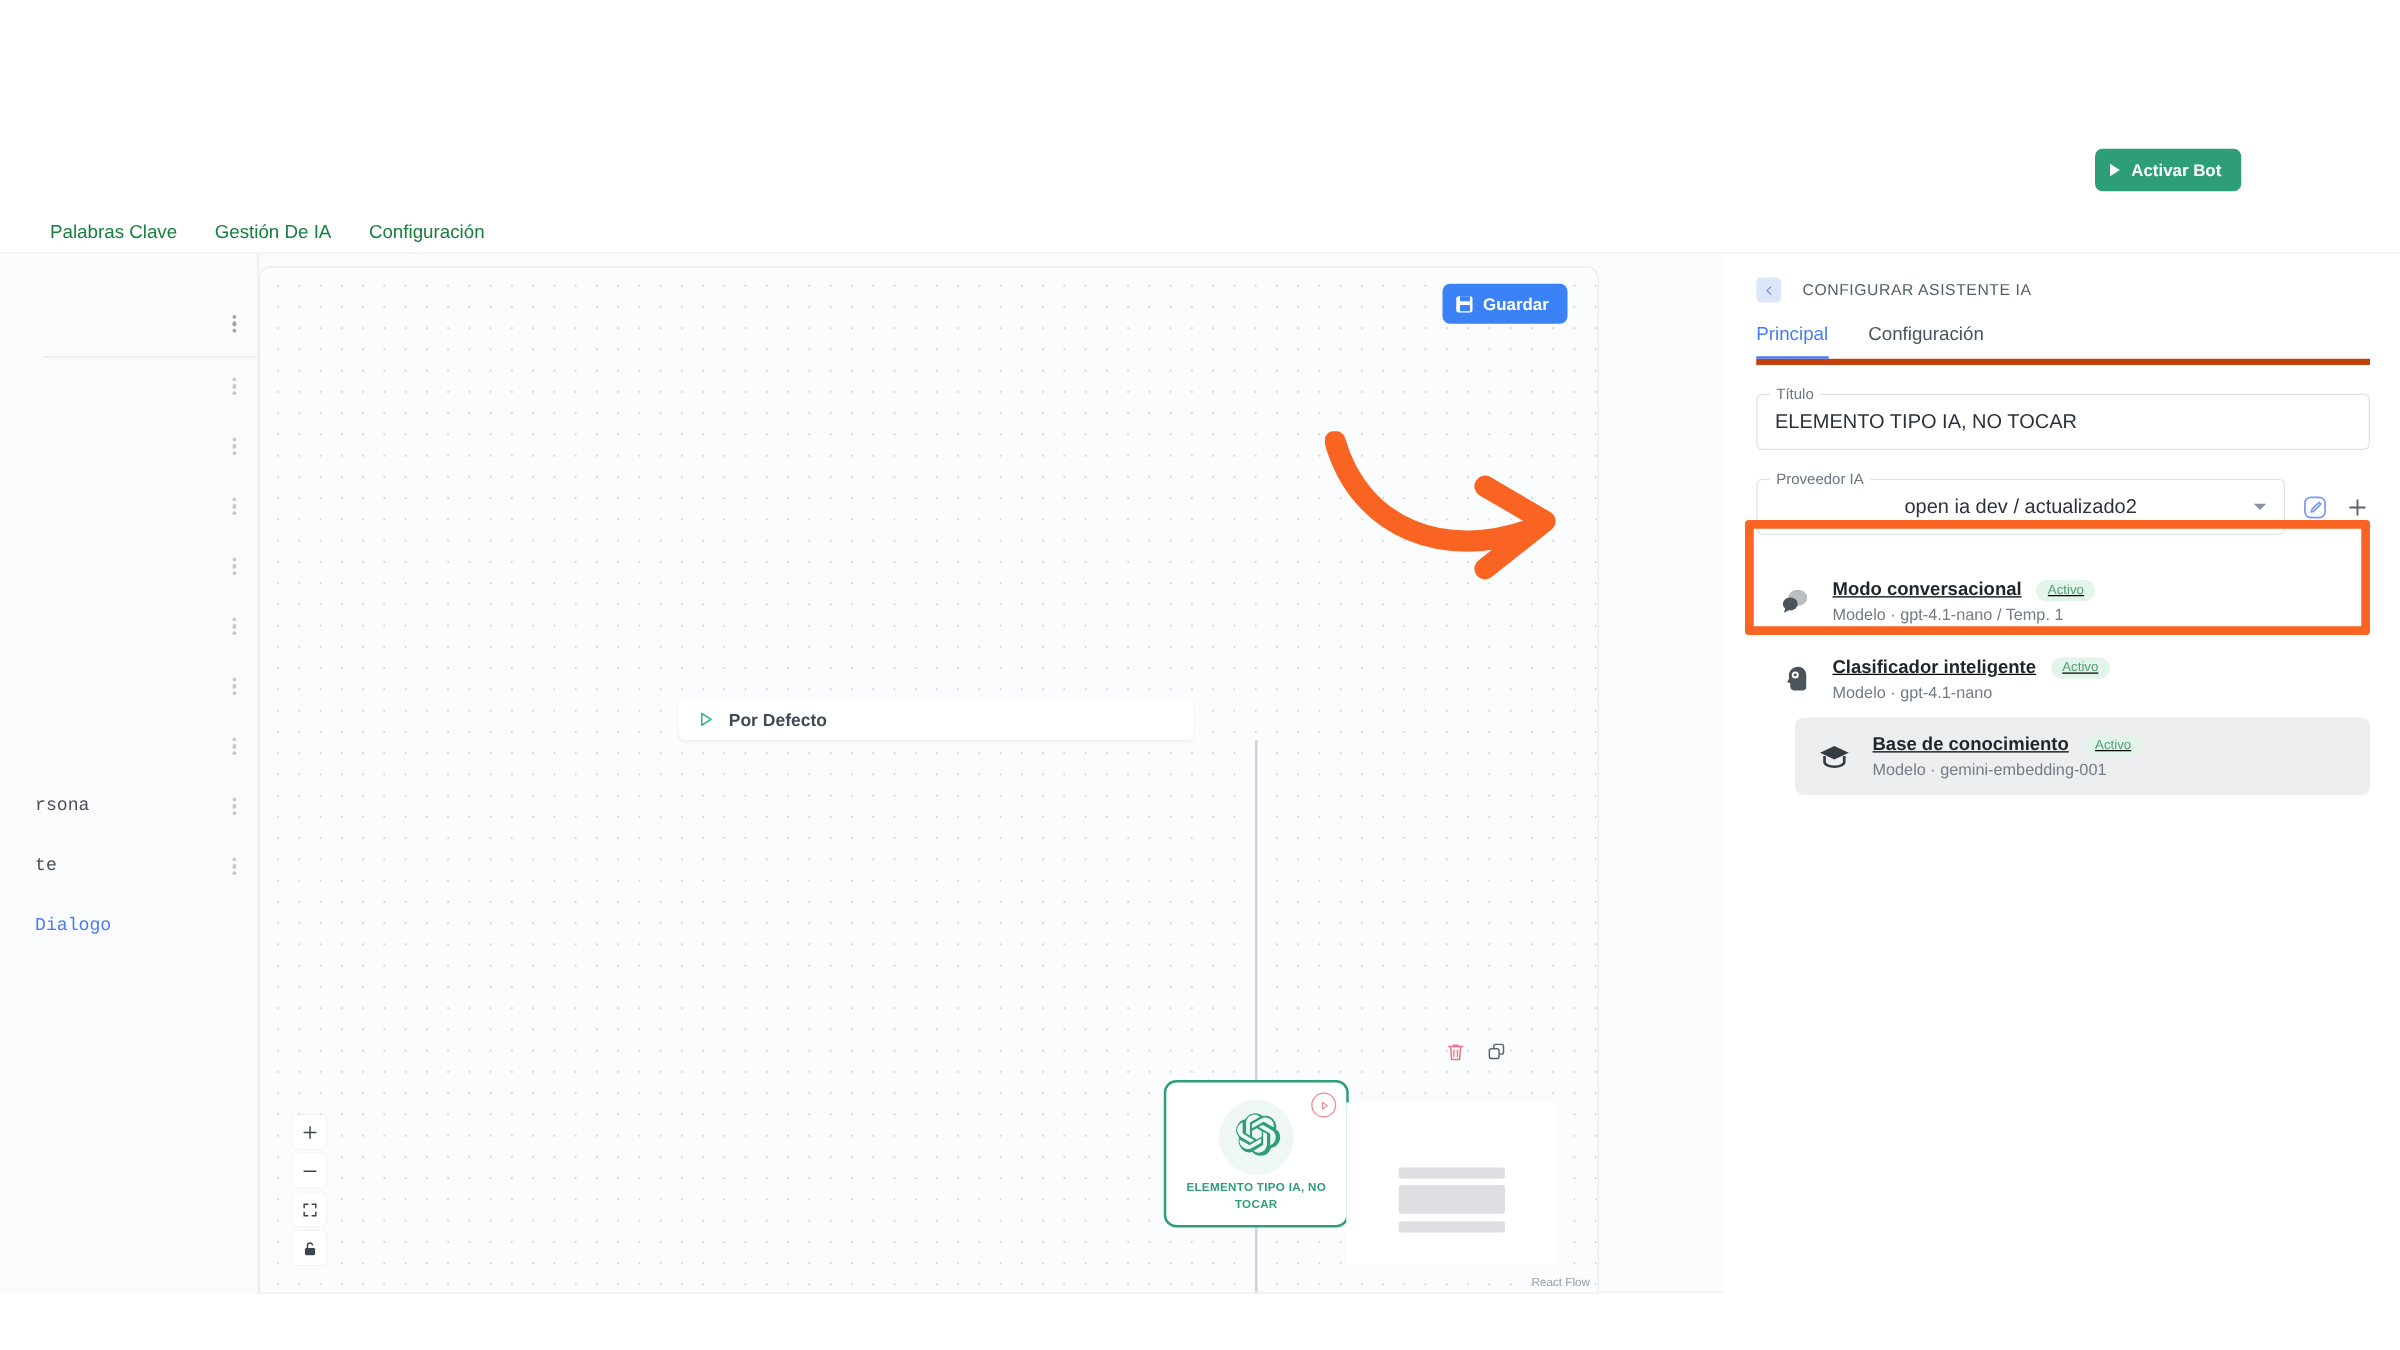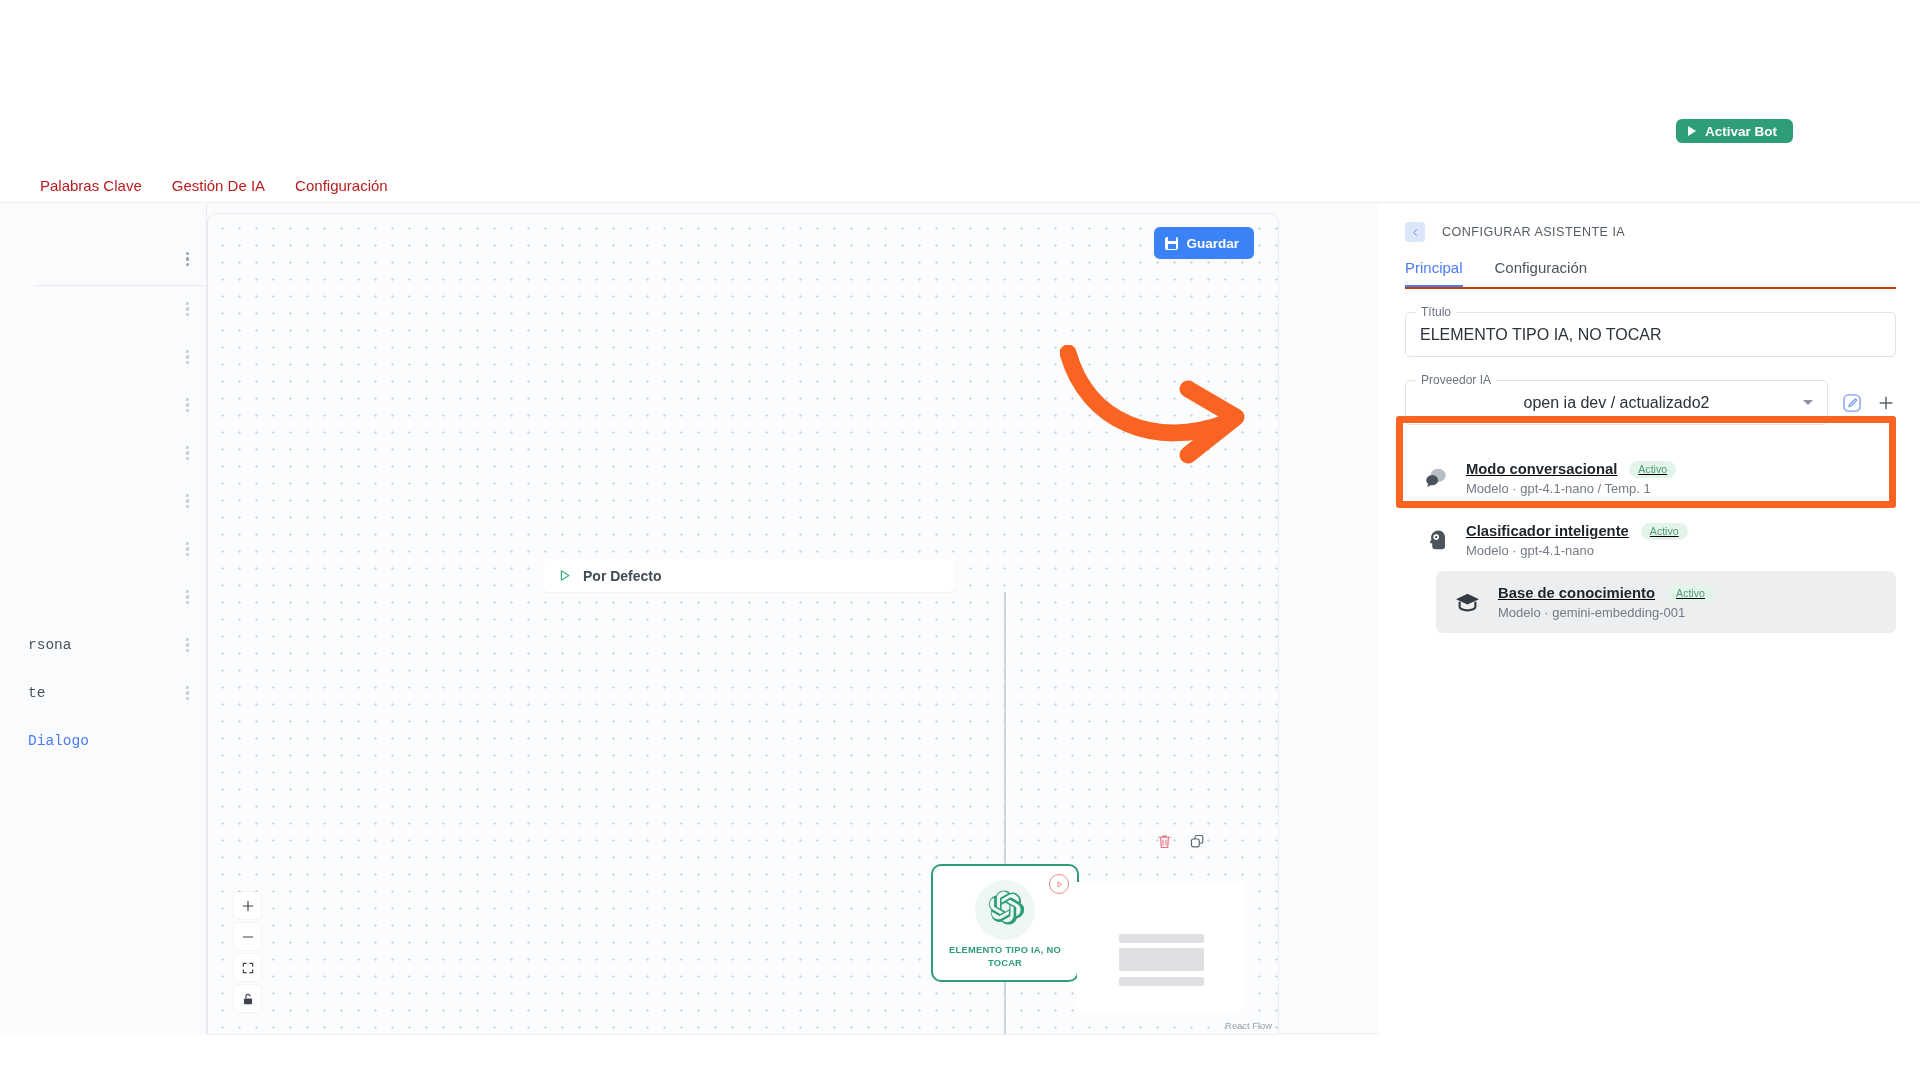--- a/index.html
+++ b/index.html
@@ -17,21 +17,21 @@
     width: 1920px;
     height: 1080px;
     background: #ffffff;
   }
 
   
   .activar-bot {
     position: absolute;
     left: 1676px;
     top: 119px;
-    height: 24px;
+    height: 34px;
     padding: 0 16px 0 12px;
     background: #2e9e78;
     border: none;
     border-radius: 6px;
     color: #ffffff;
     font-size: 13.5px;
     font-weight: 600;
     display: flex;
     align-items: center;
     gap: 9px;
@@ -53,21 +53,21 @@
     width: 1920px;
     height: 34px;
     display: flex;
     align-items: center;
     gap: 30px;
     padding-left: 40px;
     background: #ffffff;
   }
   .topnav-item {
     font-size: 15px;
-    color: #b91c1c;
+    color: #15803d;
     cursor: pointer;
     white-space: nowrap;
     font-family: "Liberation Sans", sans-serif;
   }
 
   
   .body-frame {
     position: absolute;
     left: 0px;
     top: 202px;
@@ -365,21 +365,21 @@
   .rp-title {
     font-size: 12.6px;
     color: #545c66;
     letter-spacing: .45px;
     font-family: "Liberation Sans", sans-serif;
   }
   .rp-tabs {
     display: flex;
     gap: 32px;
     margin-top: 14px;
-    border-bottom: 2px solid #c2410c;
+    border-bottom: 5px solid #c2410c;
   }
   .rp-tab {
     font-size: 15px;
     color: #4b535d;
     padding-bottom: 9px;
     cursor: pointer;
     font-family: "Liberation Sans", sans-serif;
   }
   .rp-tab.active {
     color: #4a7bf7;

